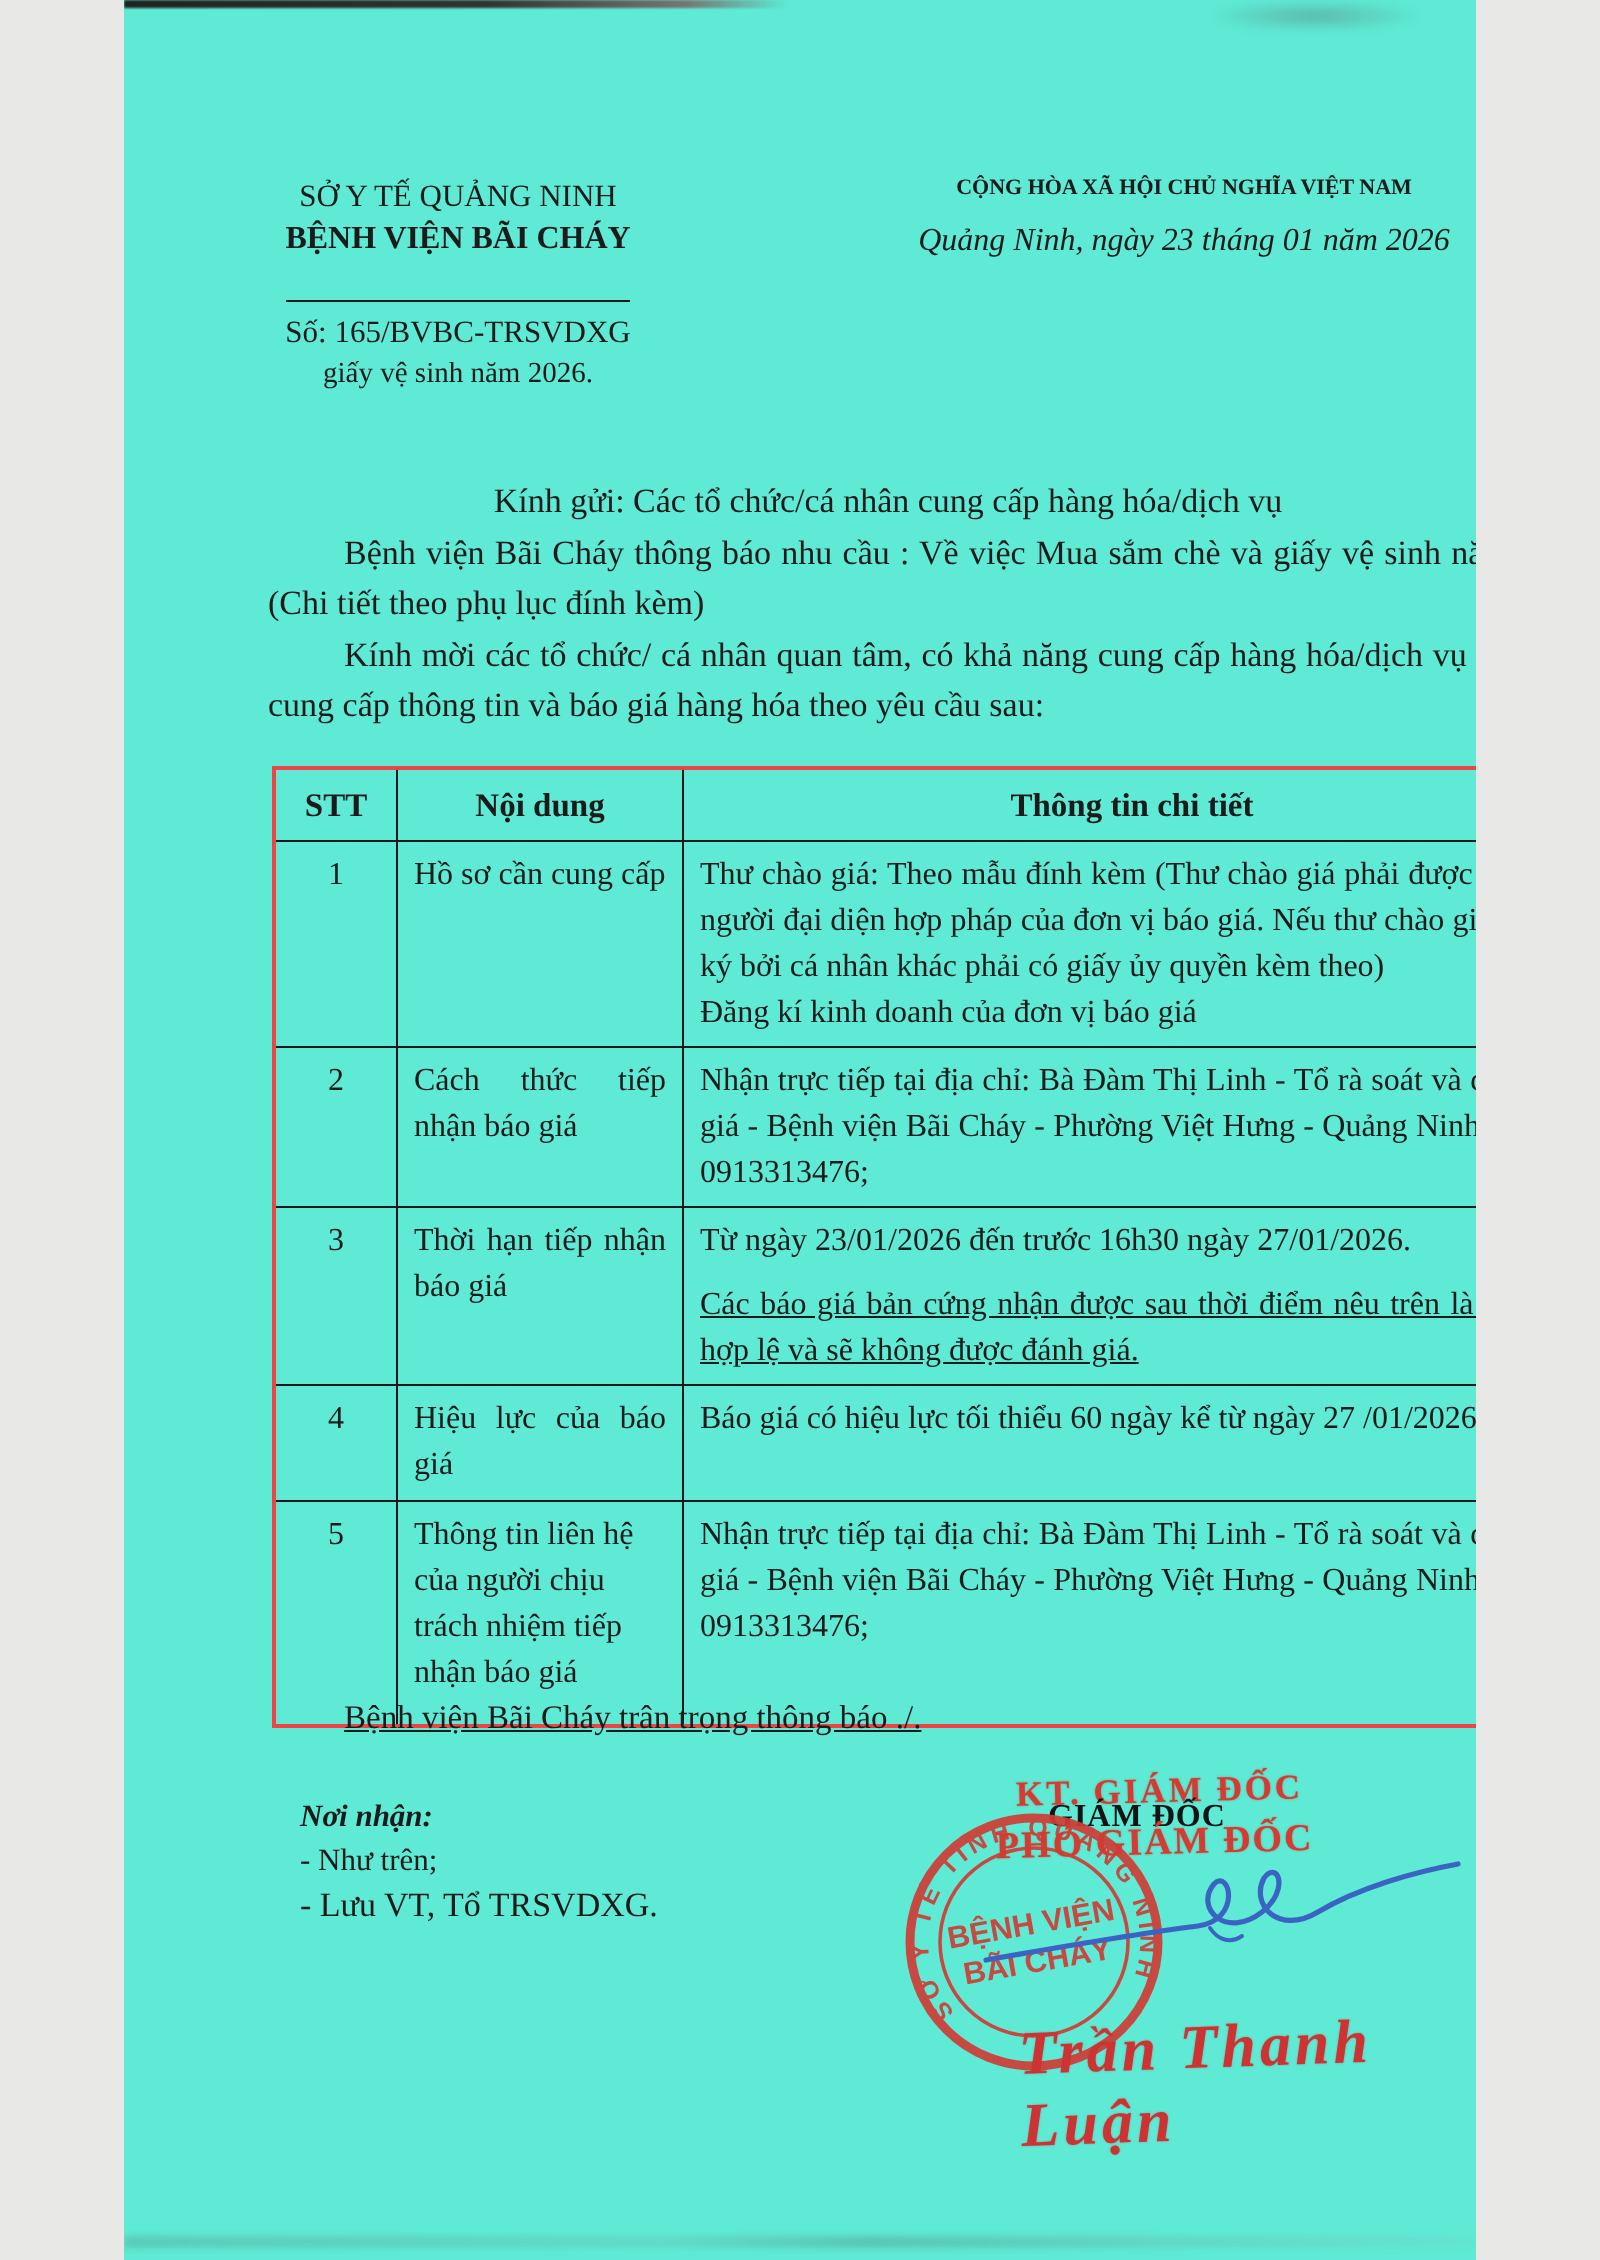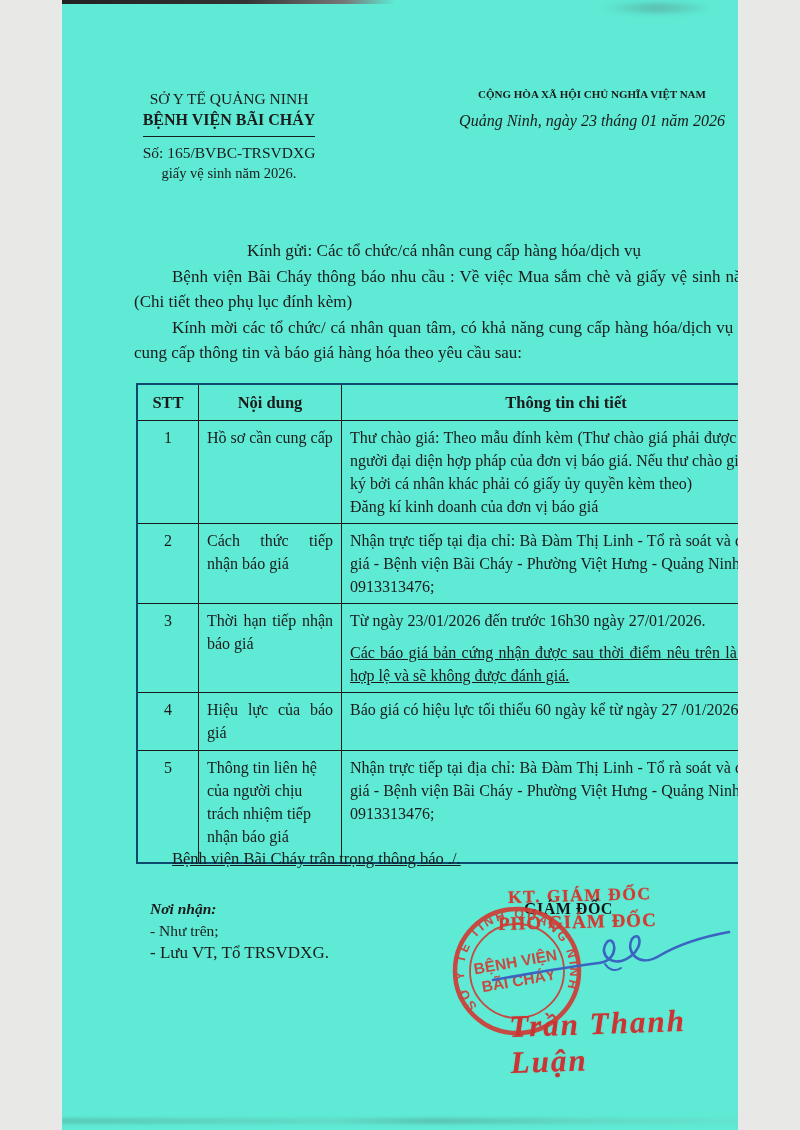--- a/index.html
+++ b/index.html
@@ -15,38 +15,38 @@
   .scan-smudge-top{position:absolute;left:540px;top:0;width:110px;height:16px;
     background:radial-gradient(ellipse at center,rgba(90,90,90,.35),transparent 70%);
     filter:blur(2px);}
   .scan-noise-bottom{position:absolute;left:0;bottom:6px;width:100%;height:6px;
     background:linear-gradient(to right,rgba(70,70,70,.35),rgba(110,110,110,.2) 40%,rgba(70,70,70,.4) 55%,rgba(120,120,120,.25) 80%,rgba(160,160,160,.15));
     filter:blur(1.6px);opacity:.55;}
   
   .hdr-left{position:absolute;left:58px;top:88px;width:218px;text-align:center;line-height:21px;font-size:15.5px;}
   .hdr-left .org{font-size:15.5px;}
   .hdr-left .hosp{font-weight:bold;font-size:16px;}
-  .hdr-left .hosp span{display:inline-block;border-bottom:1.5px solid #1b1b1b;padding-bottom:6px;}
+  .hdr-left .hosp span{display:inline-block;border-bottom:1.5px solid #1b1b1b;padding-bottom:20px;}
   .hdr-left .num{margin-top:5px;font-size:15.5px;}
   .hdr-left .re{font-size:14.5px;line-height:20px;}
   .hdr-right{position:absolute;left:318px;top:88px;width:424px;text-align:center;}
   .hdr-right .nation{font-weight:bold;font-size:11px;}
   .hdr-right .motto{font-weight:bold;font-size:16.5px;margin-top:4px;}
   .hdr-right .motto span{display:inline-block;border-bottom:1.5px solid #1b1b1b;padding:0 4px 3px;}
   .hdr-right .dateline{font-style:italic;font-size:16px;margin-top:12px;}
   
   .body-block{position:absolute;left:72px;top:238px;width:660px;font-size:17px;line-height:25.5px;}
   .body-block p{margin:0;}
   .salutation{text-align:center;margin-right:40px !important;}
   .para{text-align:justify;text-indent:38px;}
   
   table.doc{position:absolute;left:74px;top:383px;width:656px;border-collapse:collapse;
     font-size:16px;line-height:23px;}
   table.doc th,table.doc td{border:1px solid #1a1a1a;vertical-align:top;padding:5px 8px;}
-  table.doc{border:2px solid #0c4a6e;}
+  table.doc{border:2px solid #ef4444;}
   table.doc th{font-weight:bold;text-align:center;padding:6px 4px;font-size:16.5px;}
   td.stt{text-align:center;width:44px;padding-top:9px;}
   td.topic{width:126px;text-align:justify;padding-top:9px;}
   td.topic.noj{text-align:left;}
   td.detail{text-align:justify;}
   td.detail p{margin:0;}
   td.detail p.spaced{margin-top:9px;text-decoration:underline;}
   
   .closing{position:absolute;left:72px;top:849px;width:660px;font-size:16.5px;text-indent:38px;text-decoration:underline;}
   .recipients{position:absolute;left:88px;top:898px;font-size:15.5px;line-height:22px;}

